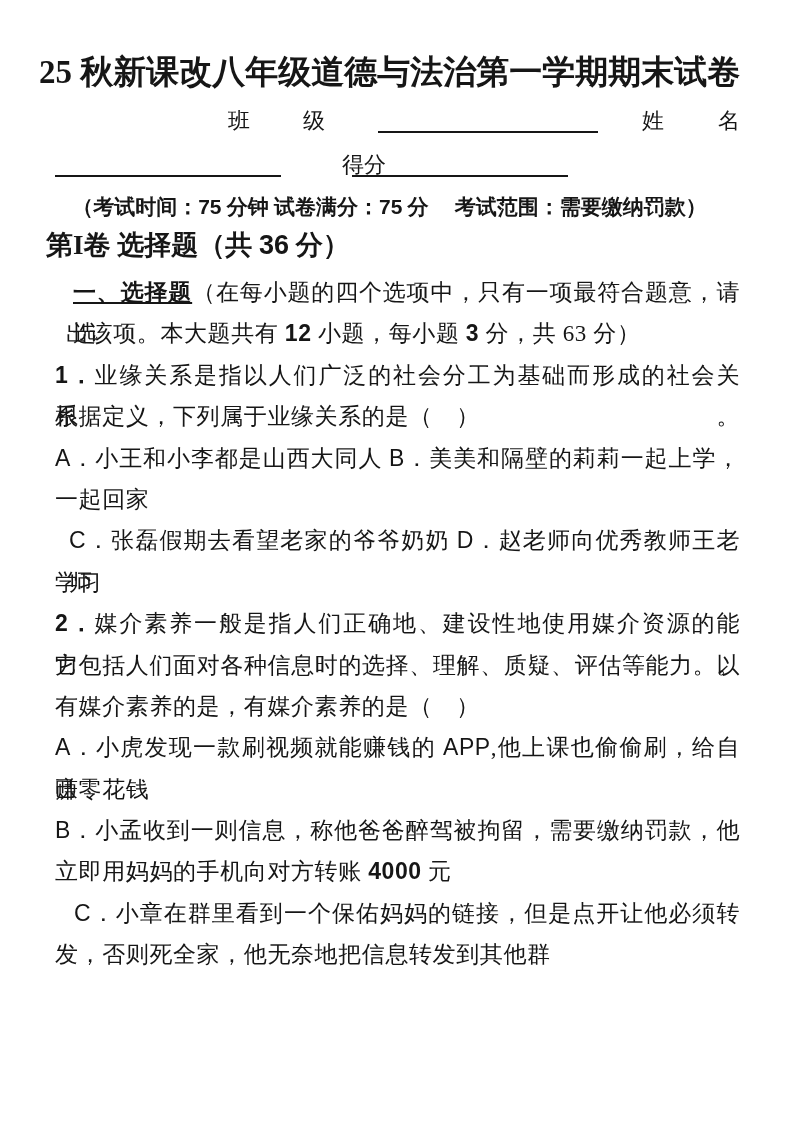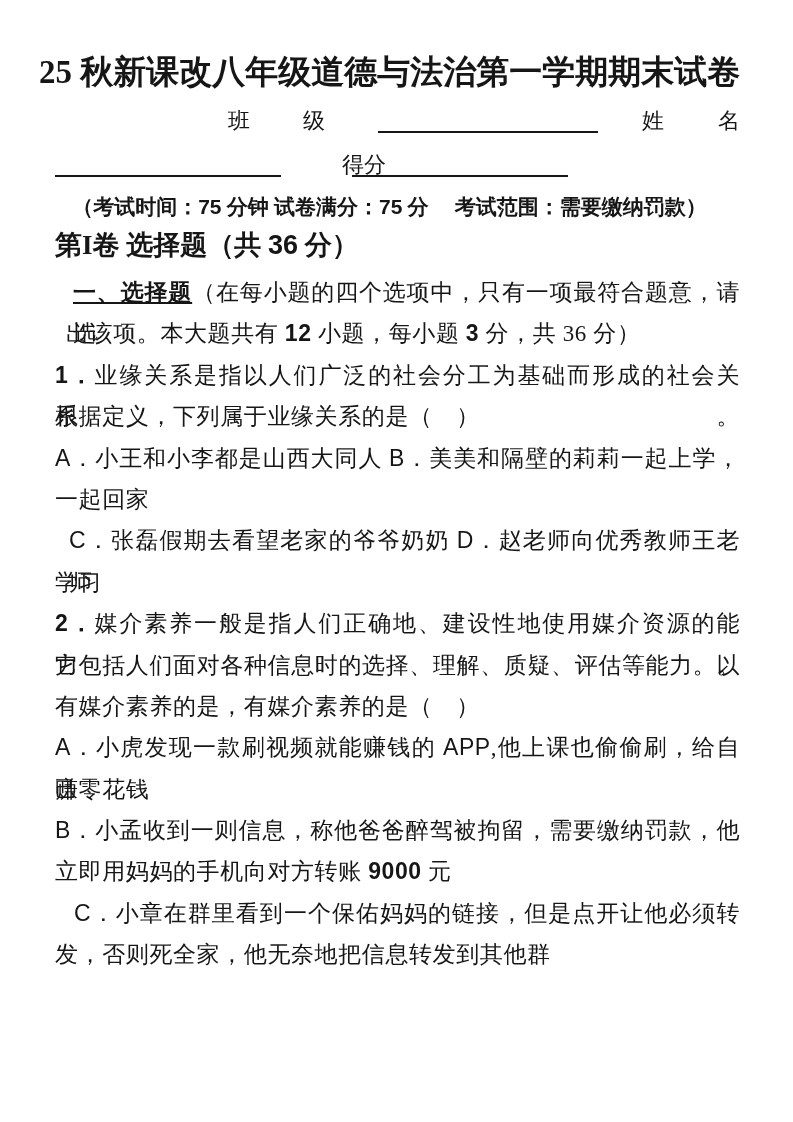--- a/index.html
+++ b/index.html
@@ -19,21 +19,21 @@
   }
   .hchar { position:absolute; top:106px; font-size:22px; }
   .hchar2 { position:absolute; top:150px; font-size:22px;margin-left:24px; }
   .blank { position:absolute; border-bottom:2px solid #161616; height:0; }
   .examinfo {
     position:absolute; top:193px; left:0; width:100%;
     text-align:center; font-size:21px; font-weight:bold;
     white-space:nowrap;
   }
   .sect {
-    position:absolute; top:227px; left:55px;
+    position:absolute; top:227px; left:46px;
     font-size:27px; font-weight:bold; white-space:nowrap;
   }
   .bodytext {
     position:absolute; top:272px; left:55px; width:685px;
     font-size:23px;
   }
   .line { height:41.4px; line-height:41.4px; letter-spacing:0.6px; white-space:nowrap; }
   .j { text-align:justify; text-align-last:justify; white-space:normal; }
   .b { font-weight:bold;text-decoration:underline; }
   .qn { font-family:"Liberation Sans","DejaVu Sans",sans-serif; font-weight:bold; }
@@ -57,21 +57,21 @@
   <div class="blank" style="left:352px; top:175px; width:216px"></div>
 
   <div class="examinfo"><span>（考试时间：</span><span class="qn">75</span><span> 分钟 试卷满分：</span><span class="qn">75</span><span> 分　 考试范围：需要缴纳罚款）</span></div>
 
   <div class="sect"><span>第I卷 选择题（共 </span><span class="qn">36</span><span> 分）</span></div>
 
   <div class="bodytext">
 
     <div class="line j" style="padding-left:18px"><span class="b">一、选择题</span><span>（在每小题的四个选项中，只有一项最符合题意，请选</span></div>
 
-    <div class="line" style="padding-left:11px"><span>出该项。本大题共有 </span><span class="qn">12</span><span> 小题，每小题 </span><span class="qn">3</span><span> 分，共 36 分）</span></div>
+    <div class="line" style="padding-left:11px"><span>出该项。本大题共有 </span><span class="qn">12</span><span> 小题，每小题 </span><span class="qn">3</span><span> 分，共 63 分）</span></div>
 
     <div class="line j"><span class="qn">1．</span><span>业缘关系是指以人们广泛的社会分工为基础而形成的社会关系。</span></div>
 
     <div class="line"><span>根据定义，下列属于业缘关系的是（　）</span></div>
 
     <div class="line j"><span class="lt">A</span><span>．小王和小李都是山西大同人 </span><span class="lt">B</span><span>．美美和隔壁的莉莉一起上学，</span></div>
 
     <div class="line"><span>一起回家</span></div>
 
     <div class="line j" style="padding-left:14px"><span class="lt">C</span><span>．张磊假期去看望老家的爷爷奶奶 </span><span class="lt">D</span><span>．赵老师向优秀教师王老师</span></div>
@@ -83,20 +83,20 @@
     <div class="line j"><span>它包括人们面对各种信息时的选择、理解、质疑、评估等能力。以</span></div>
 
     <div class="line"><span>有媒介素养的是，有媒介素养的是（　）</span></div>
 
     <div class="line j"><span class="lt">A</span><span>．小虎发现一款刷视频就能赚钱的 </span><span class="lt">APP</span><span>,他上课也偷偷刷，给自己</span></div>
 
     <div class="line"><span>赚零花钱</span></div>
 
     <div class="line j"><span class="lt">B</span><span>．小孟收到一则信息，称他爸爸醉驾被拘留，需要缴纳罚款，他</span></div>
 
-    <div class="line"><span>立即用妈妈的手机向对方转账 </span><span class="qn">9000</span><span> 元</span></div>
+    <div class="line"><span>立即用妈妈的手机向对方转账 </span><span class="qn">4000</span><span> 元</span></div>
 
     <div class="line j" style="padding-left:19px"><span class="lt">C</span><span>．小章在群里看到一个保佑妈妈的链接，但是点开让他必须转</span></div>
 
     <div class="line"><span>发，否则死全家，他无奈地把信息转发到其他群</span></div>
 
   </div>
 </div>
 
 </body></html>

